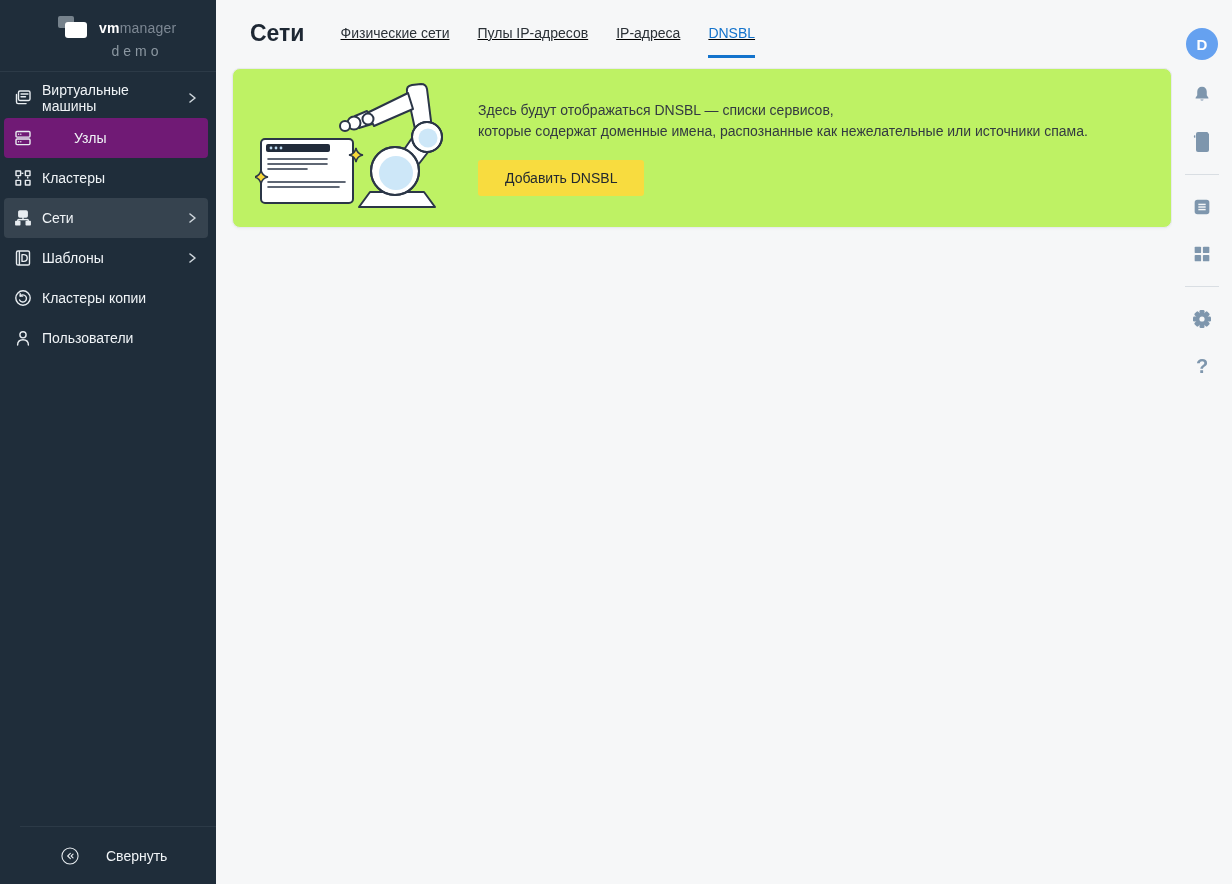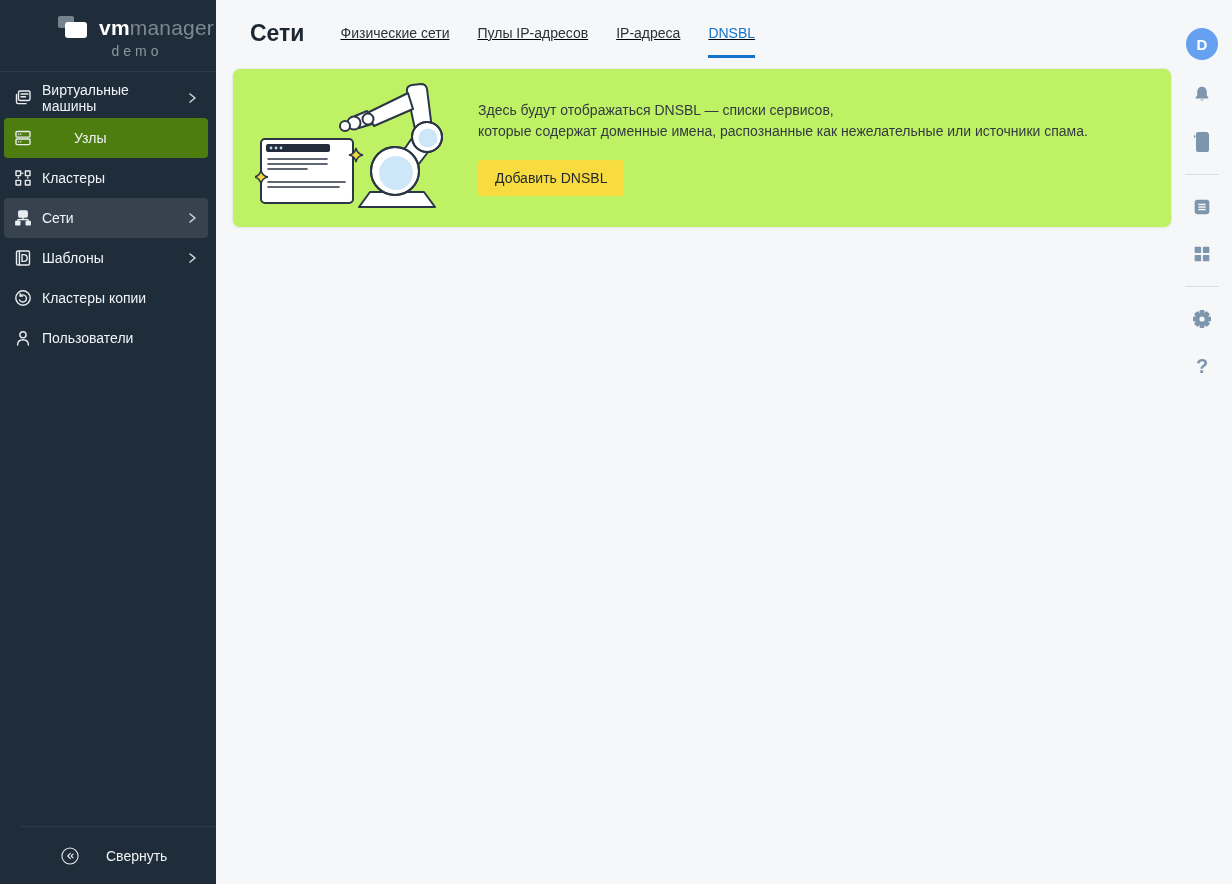--- a/index.html
+++ b/index.html
@@ -6,47 +6,47 @@
   html,body { width:1232px; height:884px; overflow:hidden; }
   body { display:flex; font-family:"Liberation Sans", sans-serif; background:#f6f7f8; }
 
   
   .sidebar { width:216px; min-width:216px; background:#1f2d3a; color:#eef2f5; display:flex; flex-direction:column; }
   .logo-block { padding:16px 0 12px 58px; border-bottom:1px solid #2c3a47; }
   .logo-row { display:flex; align-items:center; gap:7px; }
   .logo-mark { width:34px; height:24px; position:relative; flex:none; }
   .logo-mark .back { position:absolute; left:0; top:0; width:16px; height:12px; background:#76828c; border-radius:2px; }
   .logo-mark .front { position:absolute; left:7px; top:6px; width:22px; height:16px; background:#ffffff; border-radius:3px; }
-  .logo-text { font-size:21px; letter-spacing:.2px; white-space:nowrap; }
+  .logo-text { font-size:14px; letter-spacing:.2px; white-space:nowrap; }
   .logo-text .primary { color:#ffffff; font-weight:bold; }
   .logo-text .secondary { color:#7d8894; }
   .logo-demo { margin:3px 0 0 0; font-size:14px; letter-spacing:4px; color:#8b97a1;text-align:center; }
 
   .nav { flex:1; padding-top:6px; }
   .nav-item { height:40px; display:flex; align-items:center; gap:9px; padding-left:9px; margin:0 8px 0 4px; border-radius:4px; font-size:14px; color:#f0f4f7; cursor:pointer; }
-  .nav-item.highlighted { background:#4d7c0f;gap:41px; }
+  .nav-item.highlighted { background:#701a75;gap:41px; }
   .nav-item.selected { background:#36434f; }
   .nav-icon { width:20px; height:20px; flex:none; display:flex; align-items:center; justify-content:center; }
   .nav-chevron { margin-left:auto; margin-right:10px; display:flex; color:#cfd6dc; }
 
   .collapse-row { height:58px; border-top:1px solid #2c3a47; display:flex; align-items:center; gap:26px; padding-left:40px; font-size:14px; color:#f0f4f7; cursor:pointer;margin-left:20px; }
 
   
   .main { flex:1; min-width:0; display:flex; flex-direction:column; background:#f6f7f8; }
   .page-header { display:flex; align-items:flex-start; padding:18px 0 0 34px; }
   .page-title { font-size:23px; font-weight:600; color:#1d2733; margin-top:2px; }
   .tabs { display:flex; gap:28px; margin-left:36px; padding-top:7px;text-decoration:underline; }
   .tab { font-size:14px; color:#2b3137; padding-bottom:14px; cursor:pointer; border-bottom:3px solid transparent; }
   .tab.active { color:#1373cc; border-bottom-color:#1373cc; }
 
   .card { margin:10px 0 0 16px; width:940px; height:160px; background:#bef264; border:1px solid #e8eaed; border-radius:8px; box-shadow:0 1px 3px rgba(30,40,50,.04); display:flex; align-items:center; padding-left:22px; }
   .illustration { flex:none; }
   .empty-text { margin-left:28px; }
   .empty-text p { font-size:14px; line-height:21px; color:#333a41; }
-  .add-btn { display:inline-block; margin-top:18px; background:#f8dc3f; border:none; border-radius:3px; padding:10px 17px; font-size:14px; font-family:"Liberation Sans", sans-serif; color:#23292f; cursor:pointer; }
+  .add-btn { display:inline-block; margin-top:18px; background:#f8dc3f; border:none; border-radius:3px; padding:10px 27px; font-size:14px; font-family:"Liberation Sans", sans-serif; color:#23292f; cursor:pointer; }
 
   
   .right-rail { width:60px; min-width:60px; background:#f6f7f8; display:flex; flex-direction:column; align-items:center; padding-top:28px; }
   .avatar { width:32px; height:32px; border-radius:50%; background:#65a1f0; color:#ffffff; font-size:15px; font-weight:bold; display:flex; align-items:center; justify-content:center; cursor:pointer; }
   .rail-icon { margin-top:23px; width:24px; height:24px; display:flex; align-items:center; justify-content:center; cursor:pointer; color:#7e96ad; }
   .rail-divider { margin-top:20px; width:34px; height:1px; background:#d9dee3; }
   .rail-divider + .rail-icon { margin-top:20px; }
   .help-glyph { font-size:20px; font-weight:bold; color:#7e96ad; }
 </style>
 </head>

